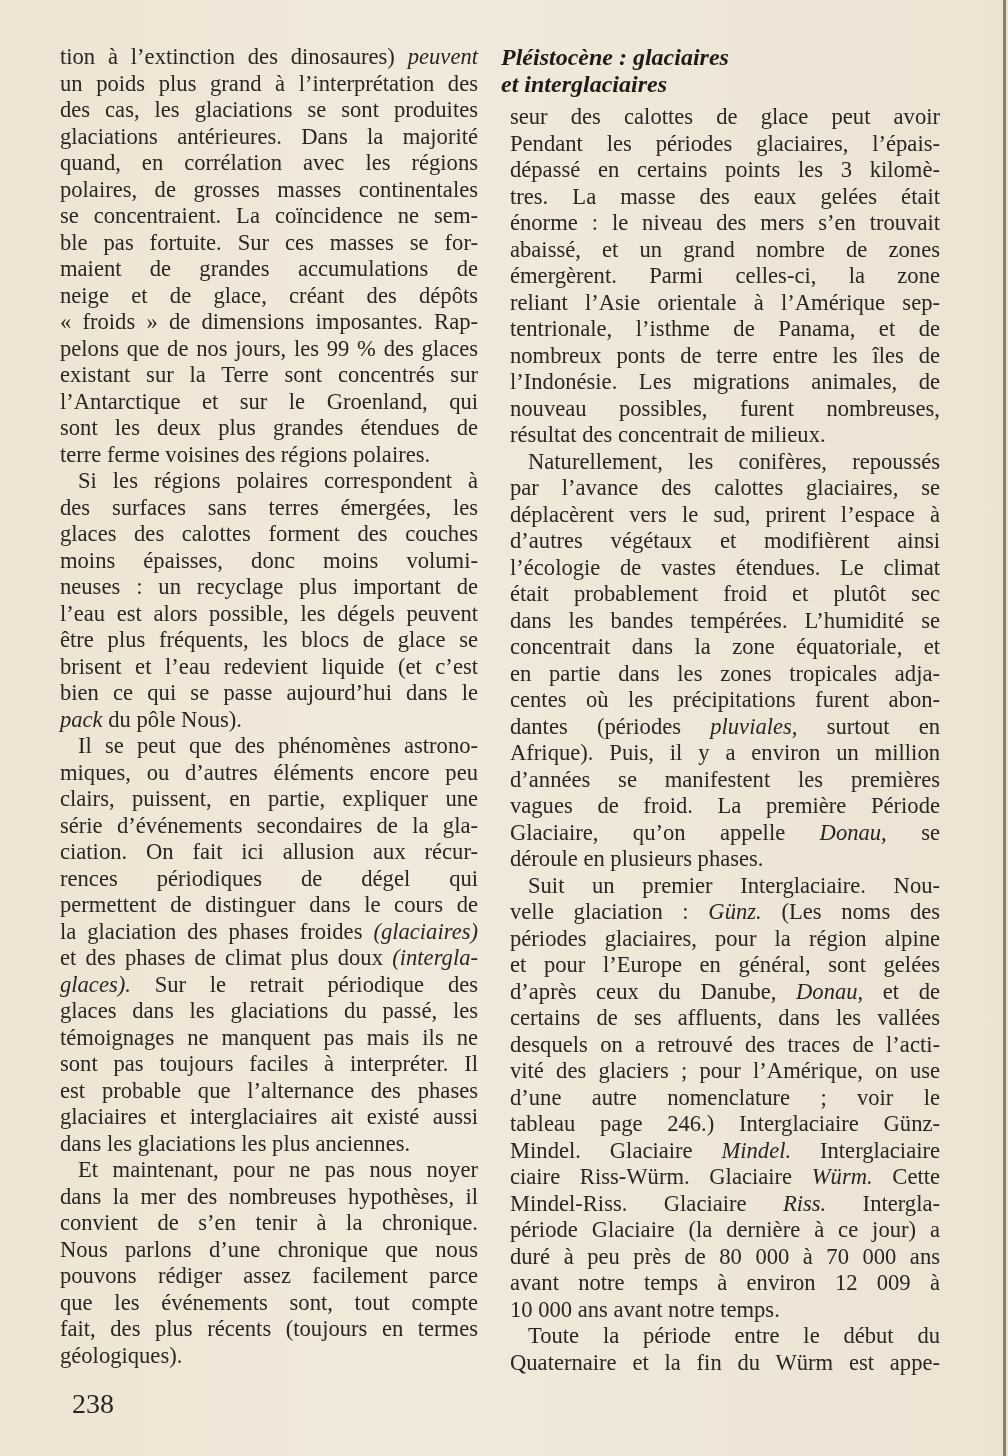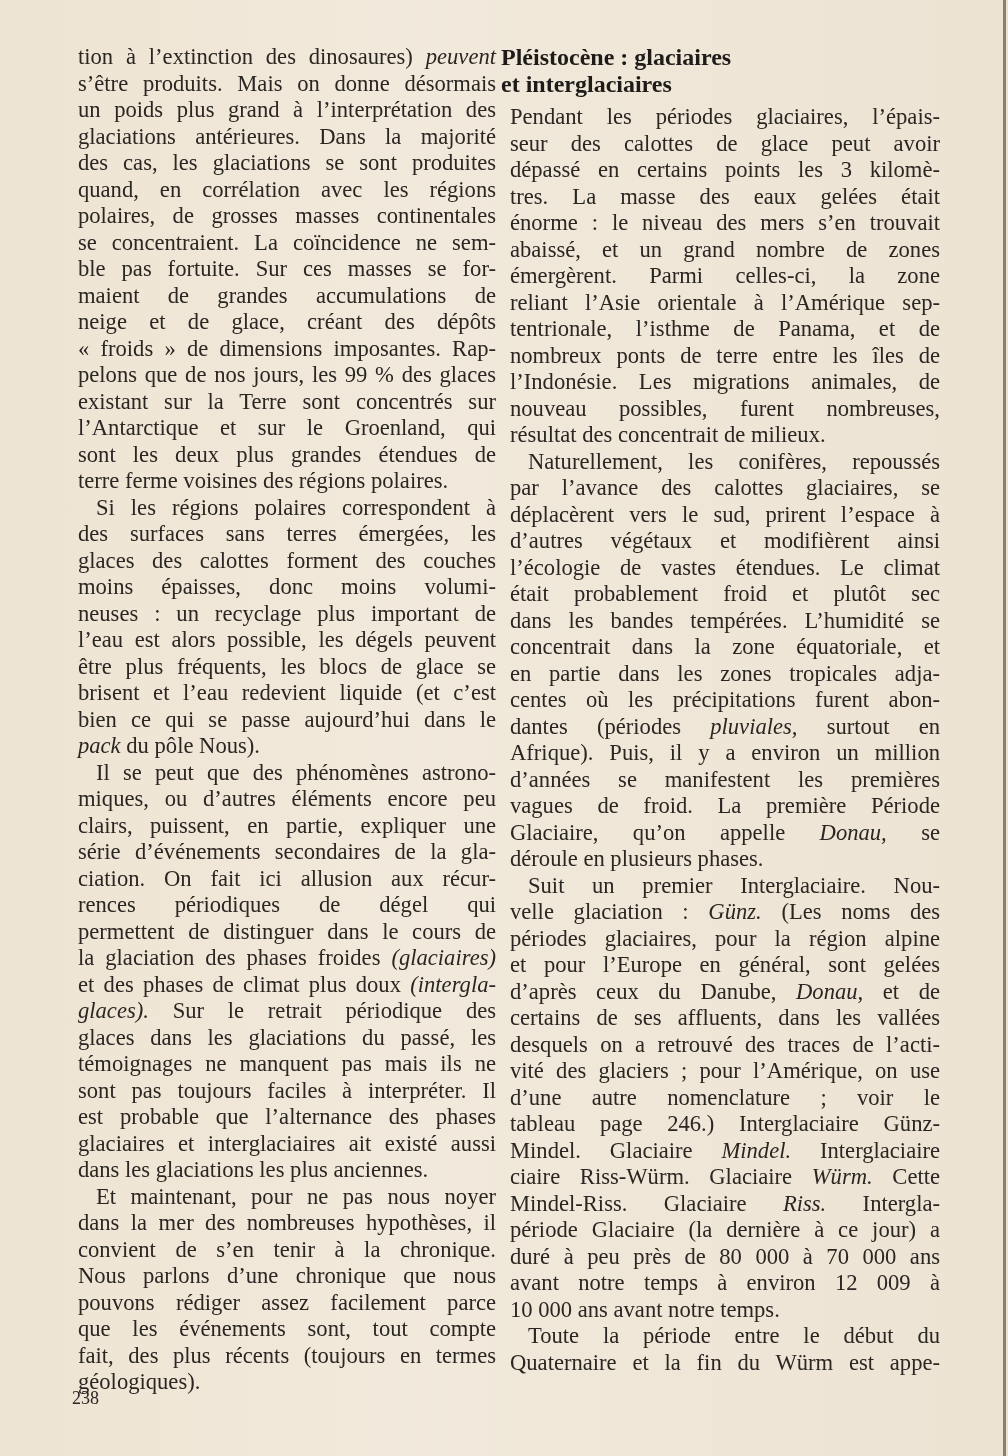--- a/index.html
+++ b/index.html
@@ -17,52 +17,52 @@
   .spine {
     position: absolute; right: 2px; top: 0; width: 3px; height: 1456px;
     background: #8a8070;
   }
   .col {
     position: absolute; top: 0;
     font-size: 22.6px;
     line-height: 26.5px;
     text-align: justify;
   }
-  .col-left { left: 78px; width: 418px; top: 44px; }
+  .col-left { left: 60px; width: 418px; top: 44px; }
   .col-right { left: 510px; width: 430px; top: 44px; }
   .line { display: block; white-space: nowrap; text-align-last: justify; height: 26.5px; }
   .line.last { text-align-last: left; }
   .indent { padding-left: 18px; }
   .heading {
     font-family: "Liberation Serif", "DejaVu Serif", serif;
     font-weight: bold;
     font-size: 24px;
     line-height: 27px;
     color: #1e1b18;
     margin: 0 0 6px -9px;
+    font-style: italic;
   }
   .heading span { display: block; }
   em { font-style: italic; }
   .page-number {
     position: absolute; left: 72px; top: 1388px;
-    font-size: 18px; color: #2a2622;
+    font-size: 28px; color: #2a2622;
   }
 </style>
 </head>
 <body>
 
 <div class="page">
   <div class="spine"></div>
 
   <div class="col col-left" id="left-col">
       <span class="line"><span>tion à l’extinction des dinosaures) </span><em>peuvent</em></span>
-      <span class="line"><span>s’être produits. Mais on donne désormais</span></span>
       <span class="line"><span>un poids plus grand à l’interprétation des</span></span>
+      <span class="line"><span>des cas, les glaciations se sont produites</span></span>
       <span class="line"><span>glaciations antérieures. Dans la majorité</span></span>
-      <span class="line"><span>des cas, les glaciations se sont produites</span></span>
       <span class="line"><span>quand, en corrélation avec les régions</span></span>
       <span class="line"><span>polaires, de grosses masses continentales</span></span>
       <span class="line"><span>se concentraient. La coïncidence ne sem-</span></span>
       <span class="line"><span>ble pas fortuite. Sur ces masses se for-</span></span>
       <span class="line"><span>maient de grandes accumulations de</span></span>
       <span class="line"><span>neige et de glace, créant des dépôts</span></span>
       <span class="line"><span>« froids » de dimensions imposantes. Rap-</span></span>
       <span class="line"><span>pelons que de nos jours, les 99 % des glaces</span></span>
       <span class="line"><span>existant sur la Terre sont concentrés sur</span></span>
       <span class="line"><span>l’Antarctique et sur le Groenland, qui</span></span>
@@ -103,22 +103,22 @@
       <span class="line"><span>fait, des plus récents (toujours en termes</span></span>
       <span class="line last"><span>géologiques).</span></span>
     </div>
 
   <div class="col col-right">
     <div class="heading">
       <span>Pléistocène : glaciaires</span>
       <span>et interglaciaires</span>
     </div>
     <div id="right-col">
+        <span class="line"><span>seur des calottes de glace peut avoir</span></span>
         <span class="line"><span>Pendant les périodes glaciaires, l’épais-</span></span>
-        <span class="line"><span>seur des calottes de glace peut avoir</span></span>
         <span class="line"><span>dépassé en certains points les 3 kilomè-</span></span>
         <span class="line"><span>tres. La masse des eaux gelées était</span></span>
         <span class="line"><span>énorme : le niveau des mers s’en trouvait</span></span>
         <span class="line"><span>abaissé, et un grand nombre de zones</span></span>
         <span class="line"><span>émergèrent. Parmi celles-ci, la zone</span></span>
         <span class="line"><span>reliant l’Asie orientale à l’Amérique sep-</span></span>
         <span class="line"><span>tentrionale, l’isthme de Panama, et de</span></span>
         <span class="line"><span>nombreux ponts de terre entre les îles de</span></span>
         <span class="line"><span>l’Indonésie. Les migrations animales, de</span></span>
         <span class="line"><span>nouveau possibles, furent nombreuses,</span></span>

